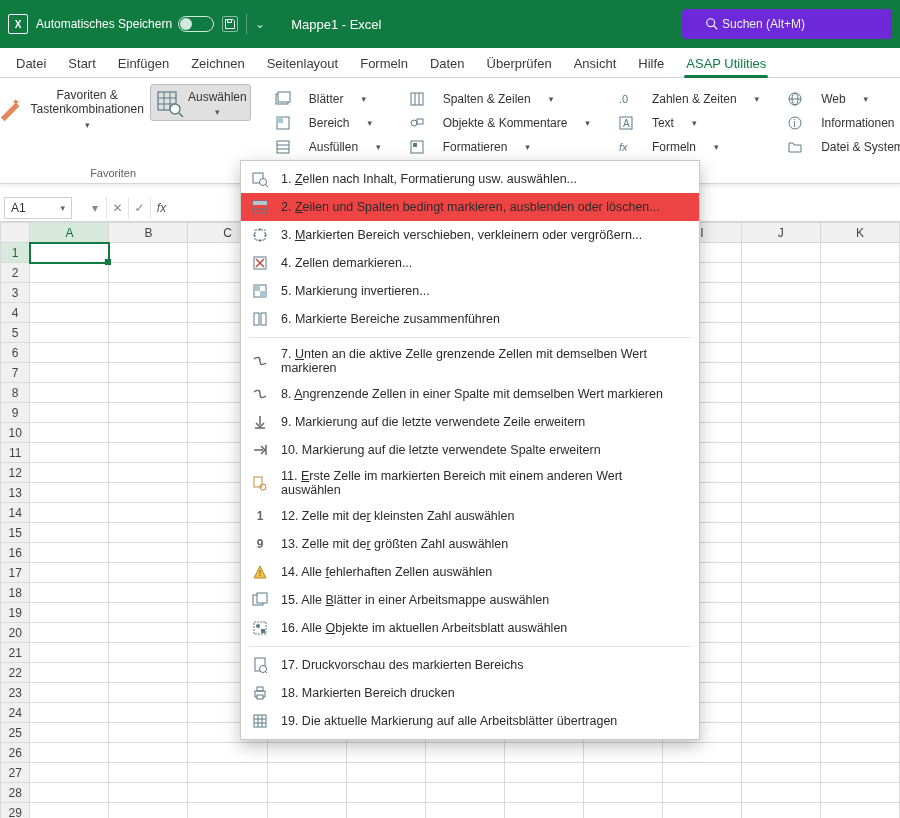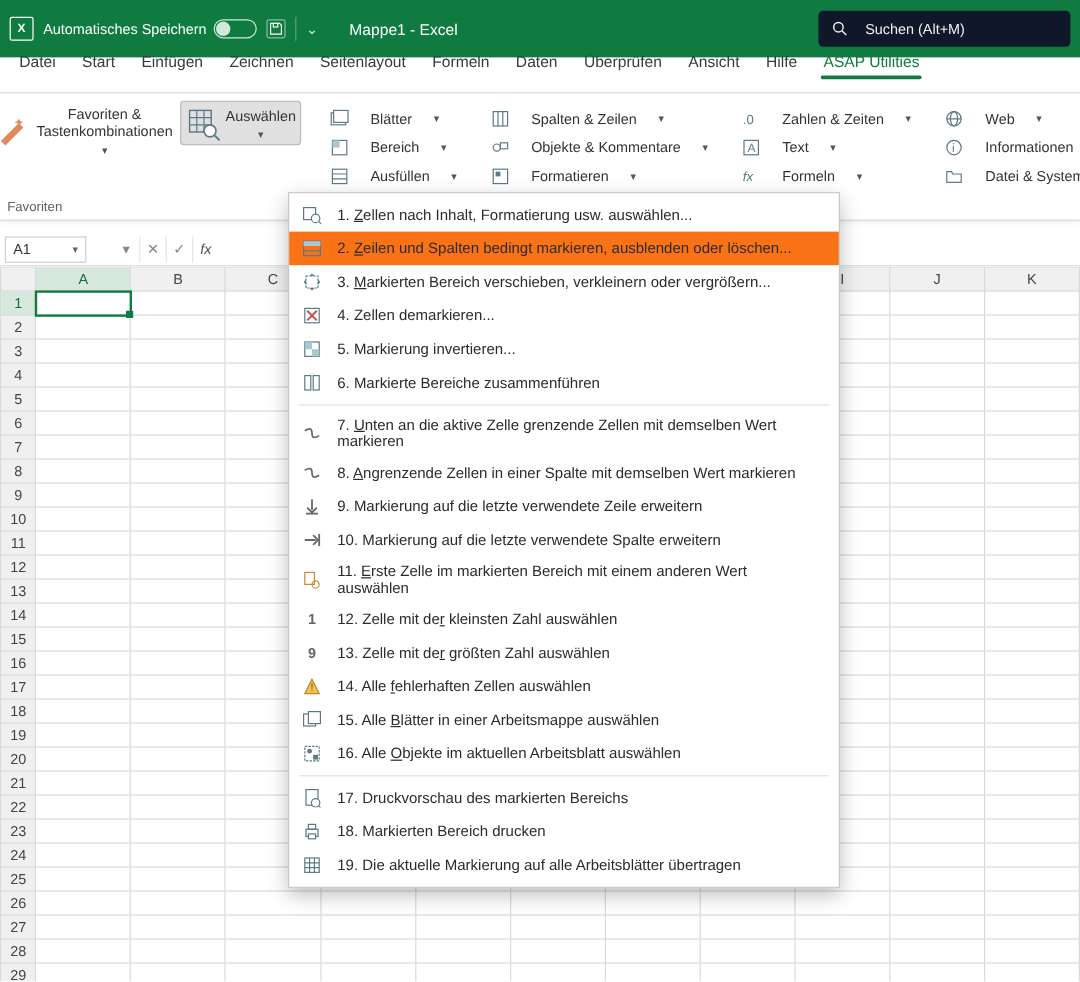--- a/index.html
+++ b/index.html
@@ -6,46 +6,46 @@
     body { width: 900px; height: 818px; background: #fff; overflow: hidden; font-size: 12px; color: #333; }
     
     .titlebar { height: 48px; background: #0f7b41; display: flex; align-items: center; padding: 0 8px; color: #fff; gap:8px;}
     .titlebar .ex-icon { width: 20px; height: 20px; background:#0f7b41; border:1px solid #fff; border-radius:2px; display:flex;align-items:center;justify-content:center;font-size:10px;font-weight:bold;}
     .titlebar .autosave { display:flex; align-items:center; gap:6px; font-size:12px;}
     .titlebar .toggle { width:36px;height:16px;border:1px solid #cfe9da;border-radius:10px;position:relative;background:#0f7b41;}
     .titlebar .toggle .knob { width:12px;height:12px;border-radius:50%;background:#cfe9da;position:absolute;left:1px;top:1px;}
     .titlebar .qat-icon{width:16px;height:16px;display:flex;align-items:center;justify-content:center;border:1px solid rgba(255,255,255,0.5);border-radius:2px;}
     .titlebar .sep{width:1px;height:20px;background:rgba(255,255,255,0.3);}
     .titlebar .doc-title{margin-left:18px;font-size:13px;}
-    .titlebar .search{margin-left:auto;height:30px;width:210px;background:#0f172a;border-radius:4px;display:flex;align-items:center;padding:0 11px;gap:14px;color:#e8f3ec;}
+    .titlebar .search{margin-left:auto;height:30px;width:210px;background:#6d28d9;border-radius:4px;display:flex;align-items:center;padding:0 23px;gap:3px;color:#e8f3ec;}
     .titlebar .search svg{flex:0 0 auto;}
     .titlebar .search span{font-size:12px;}
     
-    .ribbon-tabs{height:30px;background:#fff;border-bottom:1px solid #d6d6d6;display:flex;align-items:flex-end;padding:12px 6px;gap:2px;}
+    .ribbon-tabs{height:30px;background:#fff;border-bottom:1px solid #d6d6d6;display:flex;align-items:flex-end;padding:0 6px;gap:2px;}
     .ribbon-tabs .tab{padding:6px 10px 6px;font-size:13px;color:#3a3a3a;cursor:pointer;position:relative;}
     .ribbon-tabs .tab.active{color:#0f7b41;}
     .ribbon-tabs .tab.active::after{content:"";position:absolute;left:8px;right:8px;bottom:-1px;height:3px;background:#0f7b41;border-radius:2px;}
     
     .ribbon{height:106px;background:#fff;border-bottom:1px solid #d6d6d6;box-shadow:0 2px 4px rgba(0,0,0,0.08);display:flex;align-items:stretch;padding:4px 6px 0px;gap:2px;position:relative;}
     .ribbon .group{display:flex;flex-direction:column;align-items:center;justify-content:flex-start;padding:2px 8px 0;position:relative;}
     .ribbon .group.nolabel{padding-bottom:0;}
-    .ribbon .glabel{font-size:11px;color:#616161;position:absolute;bottom:4px;left:0;right:0;text-align:left;}
+    .ribbon .glabel{font-size:11px;color:#616161;position:absolute;bottom:4px;left:0;right:0;text-align:right;}
     .ribbon .vdiv{width:1px;background:#e1e1e1;margin:8px 0 20px;}
     .ribbon .bigbtn{display:flex;flex-direction:row;align-items:center;gap:2px;padding:4px 4px 0;text-align:center;line-height:1.2;}
     .ribbon .bigbtn .bicon{width:32px;height:32px;display:flex;align-items:center;justify-content:center;}
     .ribbon .bigbtn .blabel{font-size:12px;color:#333;}
     .ribbon .bigbtn.pressed{background:#e0e0e0;border:1px solid #bdbdbd;border-radius:3px;padding:3px 3px 0;}
     .ribbon .smallcol{display:flex;flex-direction:column;gap:2px;padding-top:4px;}
     .ribbon .smallbtn{display:flex;align-items:center;gap:18px;padding:3px 4px;font-size:12px;color:#333;white-space:nowrap;}
     .ribbon .smallbtn svg{flex:0 0 auto;}
     .ribbon .chev{font-size:9px;color:#555;}
     .ribbon .rightcol{margin-left:auto;display:flex;align-items:flex-start;gap:10px;padding:8px 4px 0;}
     .ribbon .ricon{width:20px;height:20px;}
     
-    .fxrow{height:28px;border-bottom:1px solid #d6d6d6;display:flex;align-items:center;gap:12px;padding-left:4px;background:#fff;margin-top:10px;}
+    .fxrow{height:28px;border-bottom:1px solid #d6d6d6;display:flex;align-items:center;gap:2px;padding-left:4px;background:#fff;margin-top:10px;}
     .namebox{width:68px;height:22px;border:1px solid #cfcfcf;display:flex;align-items:center;padding:0 6px;font-size:12px;background:#fff;}
     .namebox .dd{margin-left:auto;color:#666;font-size:9px;}
     .fxbtns{display:flex;align-items:center;gap:0;margin-left:10px;}
     .fxbtn{width:22px;height:22px;display:flex;align-items:center;justify-content:center;color:#888;border-left:1px solid #e5e5e5;}
     .fxbtn:first-child{border-left:none;}
     .fxinput{flex:1;height:22px;border:none;margin-left:4px;}
     
     .gridwrap{position:relative;height:calc(818px - 48px - 30px - 106px - 10px - 28px);overflow:hidden;background:#fff;}
     table.grid{border-collapse:collapse;table-layout:fixed;}
     table.grid th, table.grid td{border:1px solid #d9d9d9;font-size:12px;color:#444;font-weight:normal;}
@@ -53,21 +53,21 @@
     table.grid th.ch{height:20px;width:82px;background:#f0f0f0;text-align:center;}
     table.grid th.rh{width:30px;height:20px;background:#f0f0f0;text-align:center;}
     table.grid td.cell{width:82px;height:20px;background:#fff;}
     table.grid td.cell.sel{outline:2px solid #107c41;outline-offset:-1px;position:relative;}
     table.grid td.cell.sel::after{content:"";position:absolute;right:-3px;bottom:-3px;width:6px;height:6px;background:#107c41;}
     table.grid th.ch.colA{background:#d7e8dd;color:#176b3d;}
     table.grid th.rh.row1{background:#d7e8dd;color:#176b3d;}
     
     .menu{position:absolute;left:240px;top:160px;width:460px;background:#fff;border:1px solid #c9c9c9;box-shadow:0 6px 16px rgba(0,0,0,0.25);padding:4px 0;z-index:50;}
     .menu .mitem{display:flex;align-items:center;gap:12px;padding:5px 14px 5px 10px;font-size:12.5px;color:#2b2b2b;}
-    .menu .mitem.hover{background:#f97316;}
+    .menu .mitem.hover{background:#ef4444;}
     .menu .msep{height:1px;background:#e3e3e3;margin:4px 8px;}
     .menu .micon{width:18px;height:18px;display:flex;align-items:center;justify-content:center;flex:0 0 auto;}
     .menu .mnum{font-weight:bold;font-size:12px;color:#666;width:16px;text-align:center;}
     .u{text-decoration:underline;}
   </style>
 </head>
 <body>
 
 <div class="titlebar">
   <div class="ex-icon">X</div>

